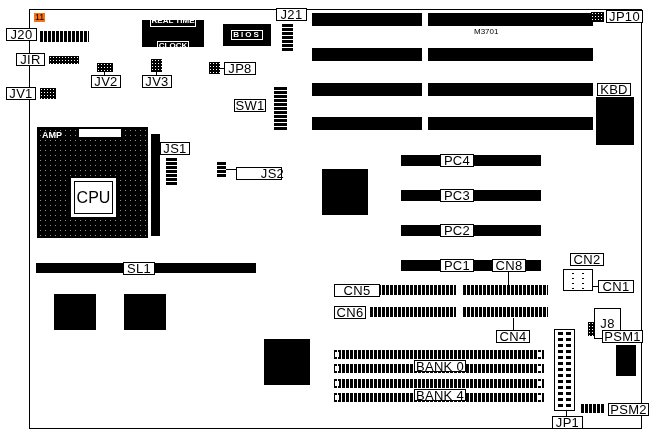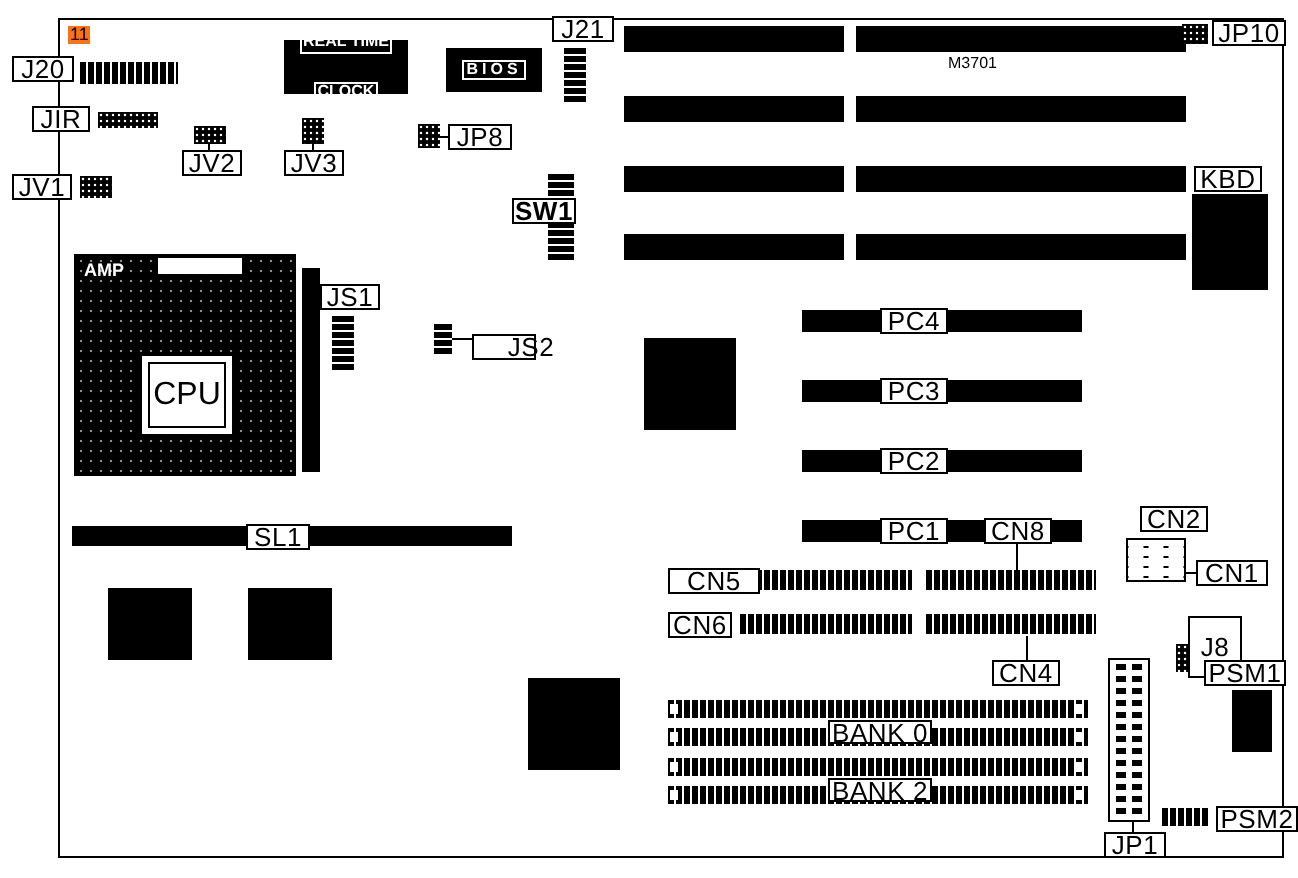--- a/index.html
+++ b/index.html
@@ -87,39 +87,39 @@
   <div class="leader" style="left:104px;top:72px;width:1px;height:3px;"></div>
   <div class="lbl" style="left:91px;top:75px;width:30px;height:13px;">JV2</div>
 
   <div class="dots" style="left:151px;top:59px;width:11px;height:13px;"></div>
   <div class="leader" style="left:156px;top:72px;width:1px;height:3px;"></div>
   <div class="lbl" style="left:142px;top:75px;width:30px;height:13px;">JV3</div>
 
   <div class="lbl" style="left:6px;top:87px;width:30px;height:13px;">JV1</div>
   <div class="dots" style="left:40px;top:88px;width:16px;height:11px;"></div>
 
-  <div class="lbl" style="left:256px;top:99px;width:32px;height:13px;font-weight:bold;">SW1</div>
+  <div class="lbl" style="left:234px;top:99px;width:32px;height:13px;">SW1</div>
   <div class="stripes-v" style="left:274px;top:87px;width:13px;height:44px;"></div>
 
   <div class="lbl" style="left:597px;top:83px;width:34px;height:13px;">KBD</div>
   <div class="bar" style="left:596px;top:97px;width:38px;height:48px;"></div>
 
   <div class="socket" style="left:37px;top:127px;width:111px;height:111px;">
     <div style="position:absolute;left:5px;top:3px;color:#fff;font-size:9px;font-weight:bold;z-index:3;">AMP</div>
     <div style="position:absolute;left:42px;top:2px;width:42px;height:8px;background:#fff;z-index:3;"></div>
     <div class="cpu-box" style="left:33px;top:50px;width:47px;height:41px;">CPU</div>
   </div>
   <div class="bar" style="left:151px;top:134px;width:9px;height:102px;"></div>
 
   <div class="lbl" style="left:160px;top:142px;width:30px;height:13px;">JS1</div>
   <div class="stripes-v" style="left:166px;top:157px;width:11px;height:29px;"></div>
 
   <div class="stripes-v" style="left:217px;top:162px;width:9px;height:16px;"></div>
   <div class="leader" style="left:226px;top:169px;width:10px;height:1px;"></div>
-  <div class="lbl" style="left:236px;top:167px;width:32px;height:13px;padding-left:27px;">JS2</div>
+  <div class="lbl" style="left:236px;top:167px;width:46px;height:13px;padding-left:27px;">JS2</div>
 
   <div class="bar" style="left:322px;top:169px;width:46px;height:46px;"></div>
   <div class="bar" style="left:54px;top:294px;width:42px;height:36px;"></div>
   <div class="bar" style="left:124px;top:294px;width:42px;height:36px;"></div>
   <div class="bar" style="left:264px;top:339px;width:46px;height:46px;"></div>
 
   <div class="bar" style="left:401px;top:155px;width:140px;height:11px;"></div>
   <div class="lbl" style="left:440px;top:154px;width:34px;height:13px;">PC4</div>
   <div class="bar" style="left:401px;top:190px;width:140px;height:11px;"></div>
   <div class="lbl" style="left:440px;top:189px;width:34px;height:13px;">PC3</div>
@@ -157,18 +157,18 @@
 
   <div class="jp1c" style="left:554px;top:329px;width:21px;height:82px;"></div>
   <div class="leader" style="left:566px;top:411px;width:1px;height:6px;"></div>
   <div class="lbl" style="left:552px;top:416px;width:31px;height:13px;">JP1</div>
 
   <div class="simm" style="left:333px;top:350px;width:211px;height:9px;"></div>
   <div class="simm" style="left:333px;top:364px;width:211px;height:9px;"></div>
   <div class="simm" style="left:333px;top:379px;width:211px;height:9px;"></div>
   <div class="simm" style="left:333px;top:393px;width:211px;height:9px;"></div>
   <div class="lbl" style="left:414px;top:360px;width:52px;height:12px;">BANK 0</div>
-  <div class="lbl" style="left:414px;top:389px;width:52px;height:12px;">BANK 2</div>
+  <div class="lbl" style="left:414px;top:389px;width:52px;height:12px;">BANK 4</div>
 
   <div class="stripes-h" style="left:580px;top:404px;width:24px;height:9px;"></div>
   <div class="lbl" style="left:608px;top:403px;width:41px;height:13px;">PSM2</div>
 
 </div>
 
 </body></html>

